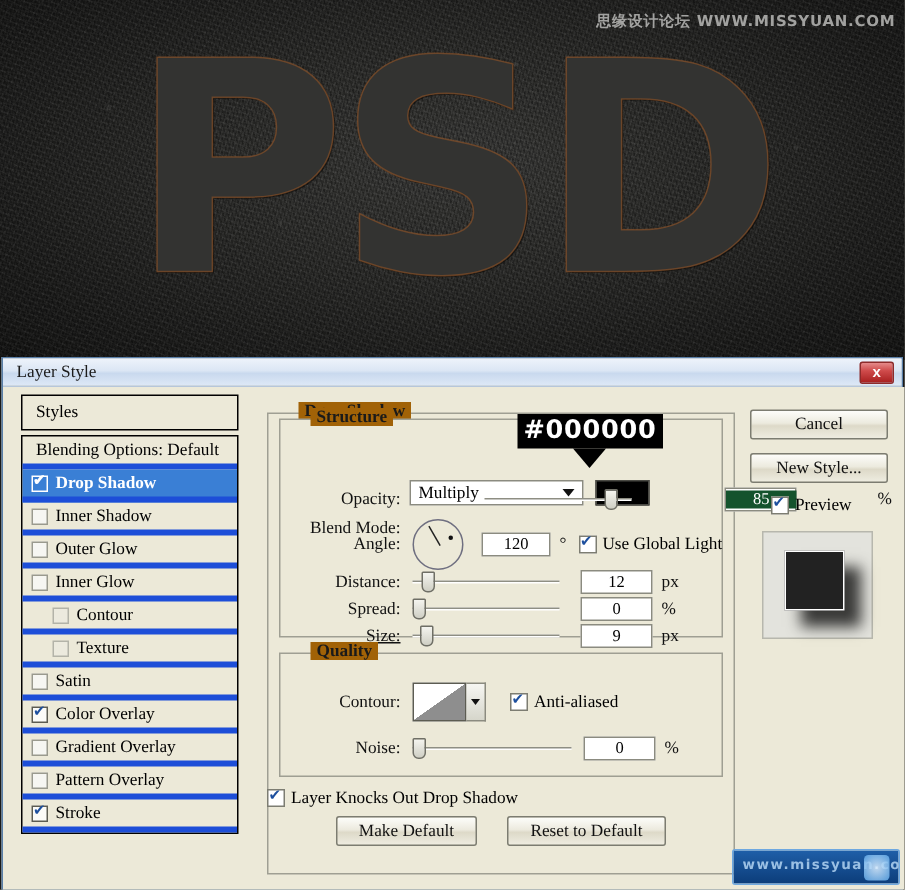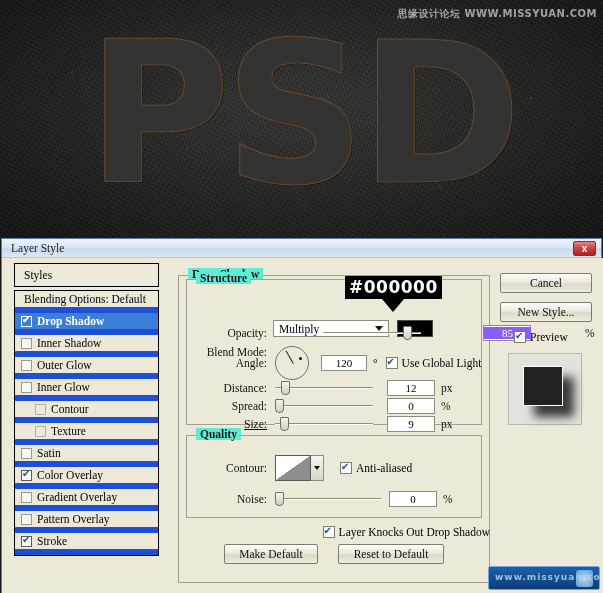--- a/index.html
+++ b/index.html
@@ -52,53 +52,53 @@
   #dialog-body{ position:absolute; left:0; top:19px; width:601px; height:335px; background:#ece9d8; }
 
   
   #styles-panel{ position:absolute; left:12px; top:5px; width:145px; height:318px;
     background:#ece9d8; }
   #styles-header{ height:24px; line-height:23px; padding-left:9px; font-size:11.5px;
     font-family:"Liberation Serif", serif; border:1px solid #000; background:#ece9d8; }
   #styles-list{ margin-top:3px; border:1px solid #000; background:#ece9d8; }
   .style-row{ height:22px; line-height:21px; display:flex; align-items:center;
     padding-left:6px; font-size:11.5px; font-family:"Liberation Serif", serif;
-    border-bottom:6px solid #1d4ed8; cursor:pointer; white-space:nowrap; }
+    border-bottom:4px solid #1d4ed8; cursor:pointer; white-space:nowrap; }
   .style-row.nobox{ padding-left:9px; }
   .style-row.selected{ background:#3a7fd5; color:#fff; font-weight:bold; }
   .style-row.indent{ padding-left:20px; }
   .cb{ width:11px; height:11px; border:1px solid #9a9a8e; background:#f6f6f2;
     margin-right:5px; flex:none; position:relative; }
   .cb.dim{ border-color:#b3b3a8; background:#eceade; }
   .cb.on{ background:#fbfbf8; border-color:#5c5c52; }
   .cb.on::after{ content:"✔"; position:absolute; left:0px; top:-3px; font-size:10px;
     color:#1d4f9e; line-height:12px; }
   .style-row.selected .cb.on::after{ color:#fff; }
   .style-row.selected .cb.on{ background:#3a7fd5; border-color:#fff; }
 
   
   #settings-panel{ position:absolute; left:176px; top:5px; width:312px; height:320px; }
   .grp{ position:absolute; border:1px solid #9f9f93; }
-  .grp-title{ position:absolute; top:-8px; left:9px; background:#5eead4; padding:0 4px;
+  .grp-title{ position:absolute; top:-8px; left:20px; background:#a16207; padding:0 4px;
     font-size:11.5px; font-weight:bold; font-family:"Liberation Serif", serif; color:#1a1a1a; }
   .lbl{ font-size:11.5px; font-family:"Liberation Serif", serif; color:#111;
     text-align:right; white-space:nowrap; }
 
   #drop-shadow-group{ left:0; top:12px; width:312px; height:308px; }
   #structure-group{ position:absolute; left:8px; top:16px; width:296px; height:146px;
     border:1px solid #9f9f93; }
   #quality-group{ position:absolute; left:8px; top:172px; width:296px; height:83px;
     border:1px solid #9f9f93; }
 
   .row{ position:absolute; display:flex; align-items:center; }
 
   .tf{ border:1px solid #8b8b80; background:#fff; height:16px; font-size:11px;
     font-family:"Liberation Serif", serif; text-align:center; line-height:15px; }
   .tf.sel{ background:#fff; }
-  .tf.sel .hl{ background:#8b5cf6; color:#fff; padding:0 18px; }
+  .tf.sel .hl{ background:#14532d; color:#fff; padding:0 18px; }
 
   .combo{ width:116px; height:17px; border:1px solid #8b8b80; background:#fff;
     position:relative; font-size:11.5px; font-family:"Liberation Serif", serif;
     line-height:16px; padding-left:5px; cursor:pointer; }
   .combo .arr{ position:absolute; right:5px; top:5px; width:0; height:0;
     border-left:4px solid transparent; border-right:4px solid transparent;
     border-top:5px solid #111; }
 
   .swatch{ width:36px; height:17px; background:#000; border:1px solid #4a4a44; cursor:pointer; }
 
@@ -132,21 +132,21 @@
   .contour-drop .arr{ position:absolute; left:3px; top:10px; width:0;height:0;
     border-left:3px solid transparent; border-right:3px solid transparent;
     border-top:4px solid #111; }
 
   .btn{ border:1px solid #7c7c71; border-radius:2px;
     background:linear-gradient(to bottom,#fdfdfa 0%,#eceade 45%,#ddd9c8 55%,#eeecE0 100%);
     font-size:11.5px; font-family:"Liberation Serif", serif; text-align:center;
     color:#111; cursor:pointer; }
 
   
-  #knockout-row{ position:absolute; left:176px; top:268px; width:312px; text-align:right; }
+  #knockout-row{ position:absolute; left:176px; top:268px; width:312px; text-align:left; }
   #default-buttons{ position:absolute; left:176px; top:286px; width:312px;
     display:flex; justify-content:center; gap:20px; }
   #make-default-btn{ width:94px; height:20px; line-height:18px; }
   #reset-default-btn{ width:106px; height:20px; line-height:18px; }
 
   
   #right-col{ position:absolute; left:498px; top:6px; width:96px; }
   #ok-button{ width:92px; height:20px; line-height:18px; border:1px solid #3a6ea5;
     outline:1px solid #9ec4e8; }
   #cancel-button{ width:92px; height:20px; line-height:18px; margin-top:9px; }

